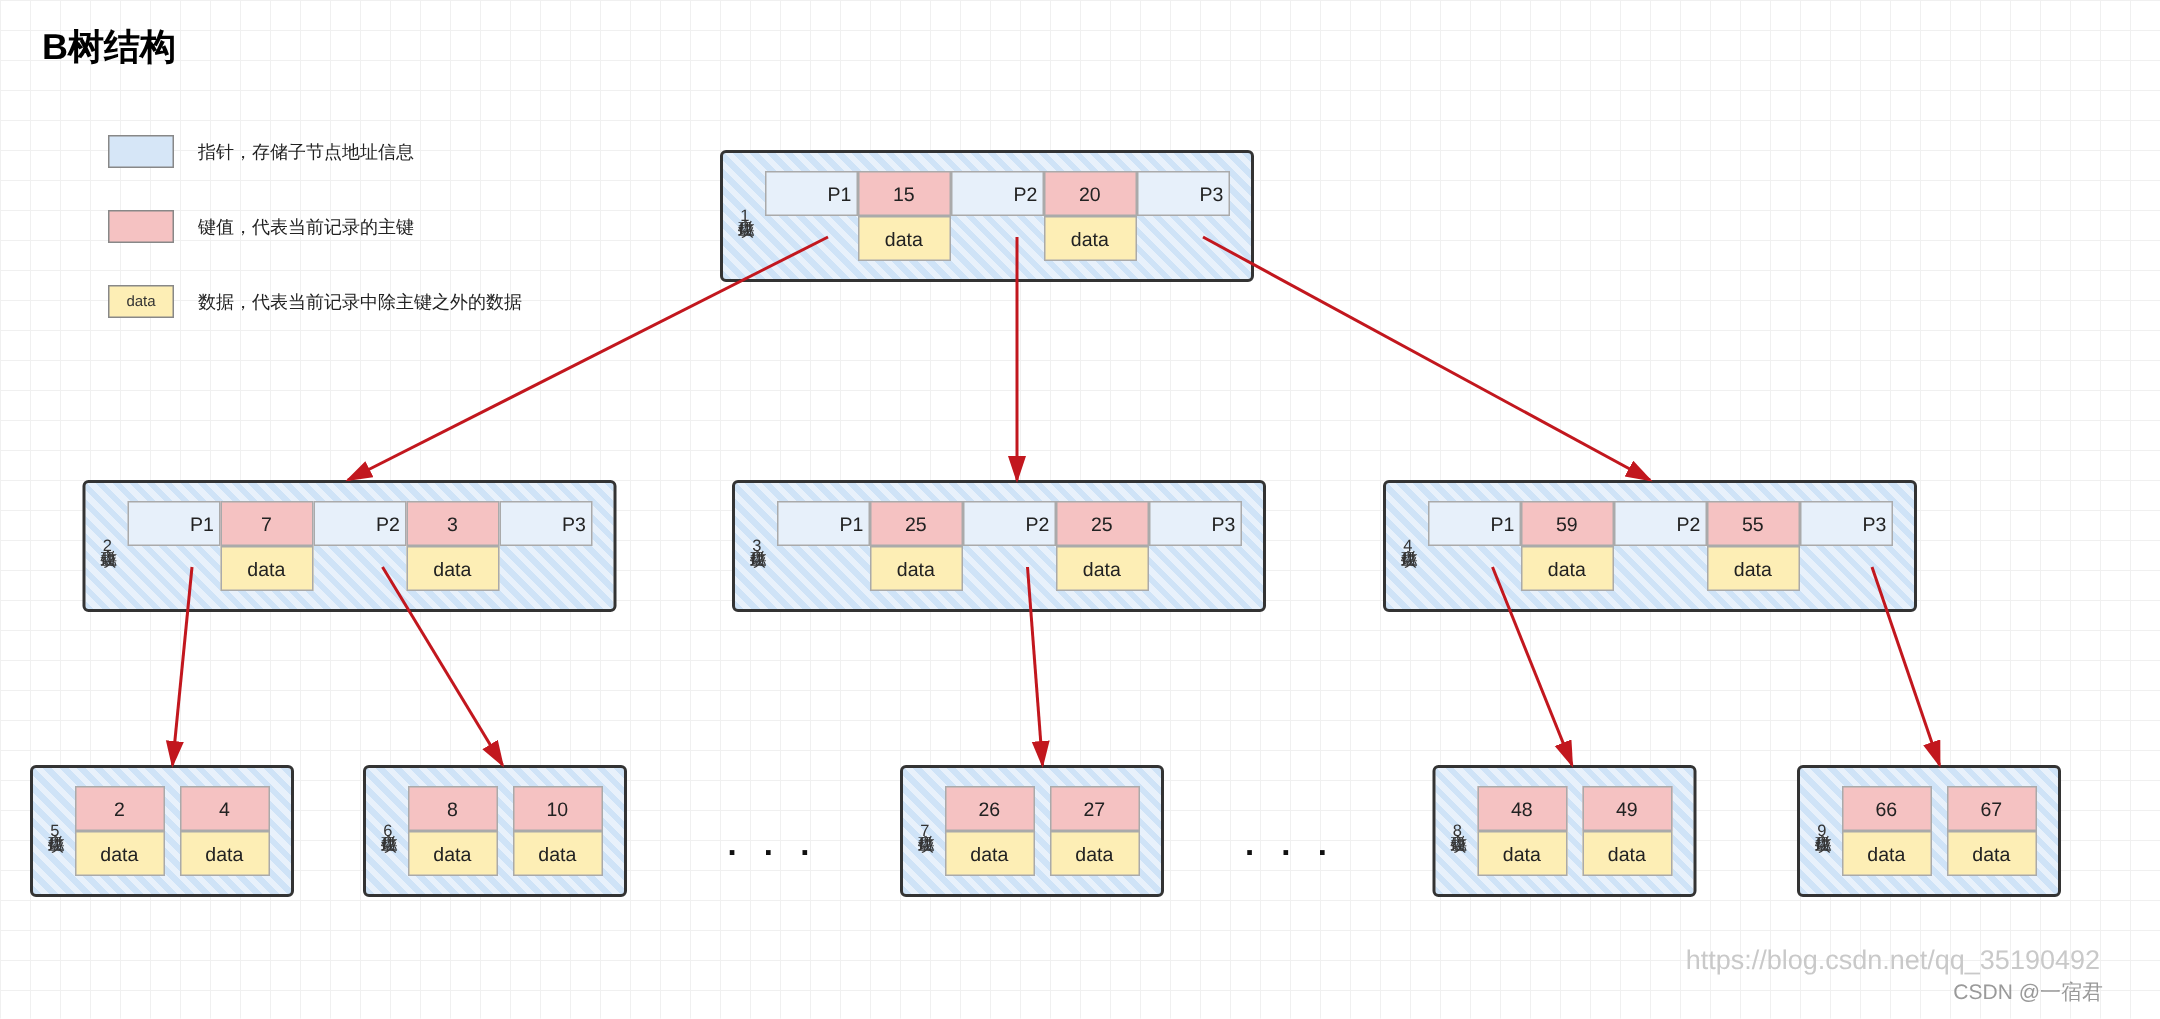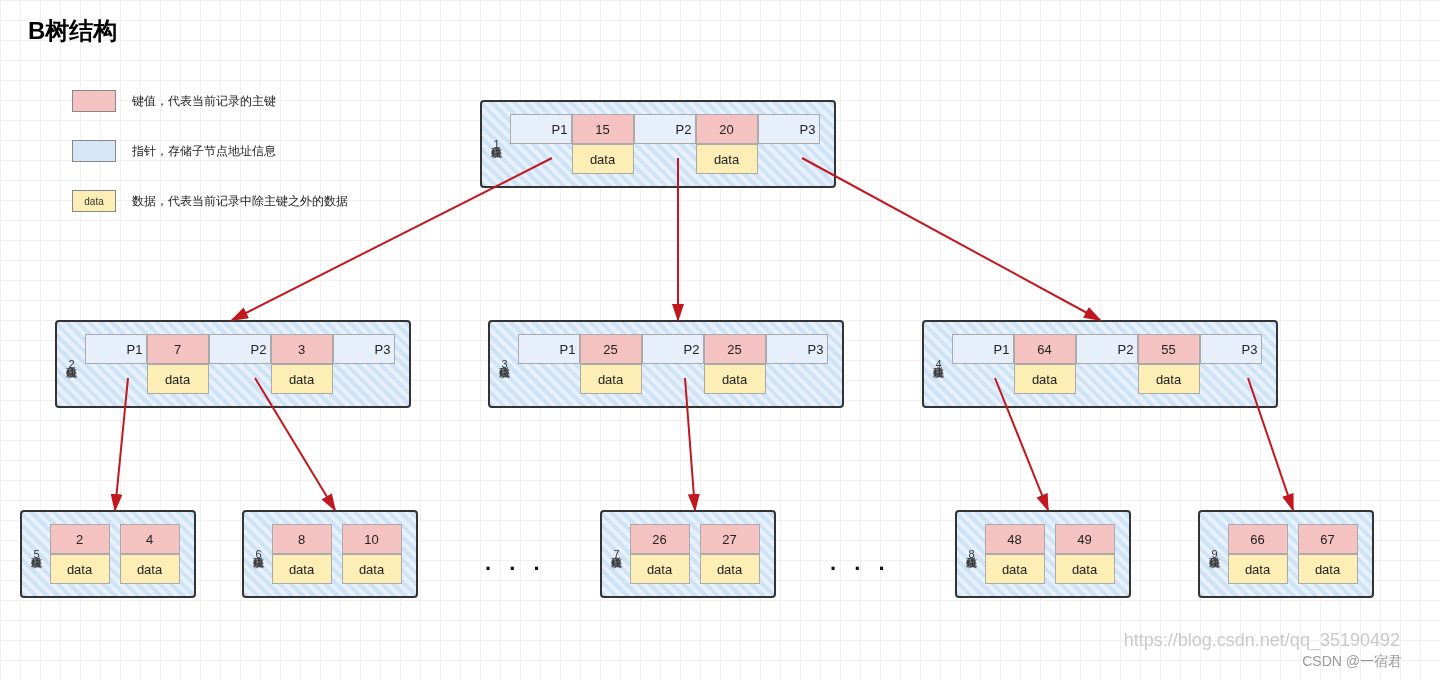--- a/index.html
+++ b/index.html
@@ -82,26 +82,26 @@
 
   svg.arrows { position:absolute; top:0; left:0; width:1440px; height:679px; pointer-events:none; }
 </style>
 </head>
 <body>
 
 <div class="title">B树结构</div>
 
 <div class="legend">
   <div class="legend-row">
+    <div class="legend-swatch sw-ptr"></div>
+    <span>指针，存储子节点地址信息</span>
+  </div>
+  <div class="legend-row">
     <div class="legend-swatch sw-key"></div>
     <span>键值，代表当前记录的主键</span>
-  </div>
-  <div class="legend-row">
-    <div class="legend-swatch sw-ptr"></div>
-    <span>指针，存储子节点地址信息</span>
   </div>
   <div class="legend-row">
     <div class="legend-swatch sw-data legend-data-text">data</div>
     <span>数据，代表当前记录中除主键之外的数据</span>
   </div>
 </div>
 
 <div class="node" style="left:480px; top:100px;">
   <div class="block-label">
       <span>磁盘块</span>
@@ -183,21 +183,21 @@
 <div class="node" style="left:922px; top:320px;">
   <div class="block-label">
       <span>磁盘块</span>
       <span>4</span>
     </div>
   <div class="cells">
     <div class="col">
         <div class="cell ptr">P1</div>
       </div>
     <div class="col">
-        <div class="cell key">64</div>
+        <div class="cell key">59</div>
         <div class="cell data">data</div>
       </div>
     <div class="col">
         <div class="cell ptr">P2</div>
       </div>
     <div class="col">
         <div class="cell key">55</div>
         <div class="cell data">data</div>
       </div>
     <div class="col">

